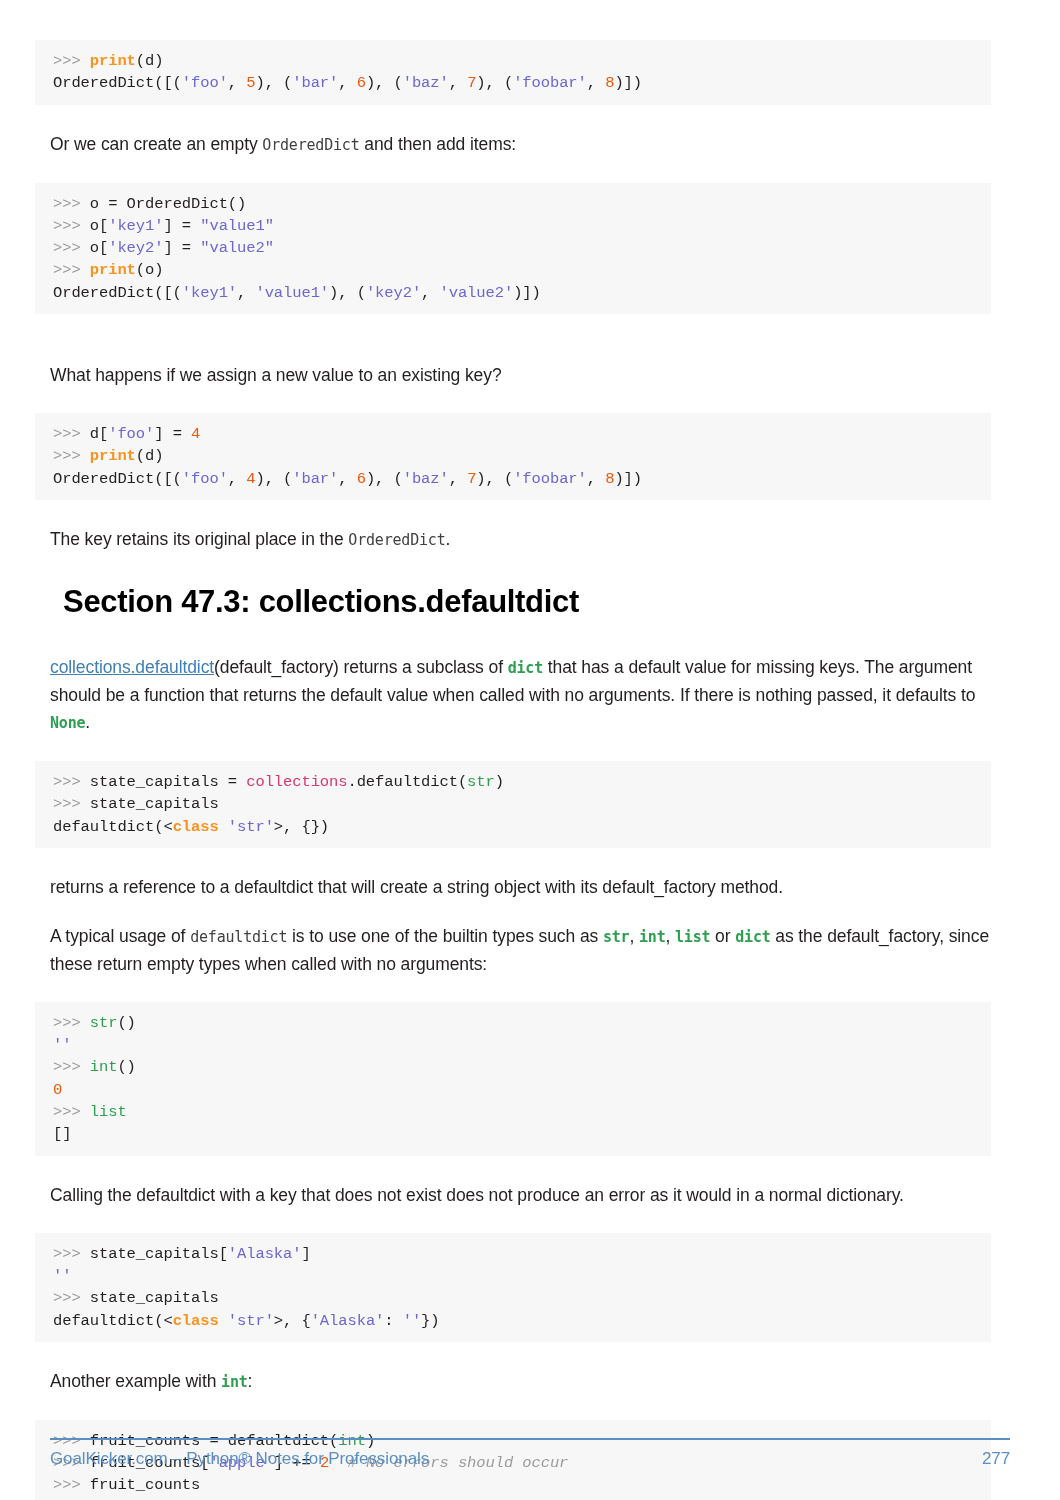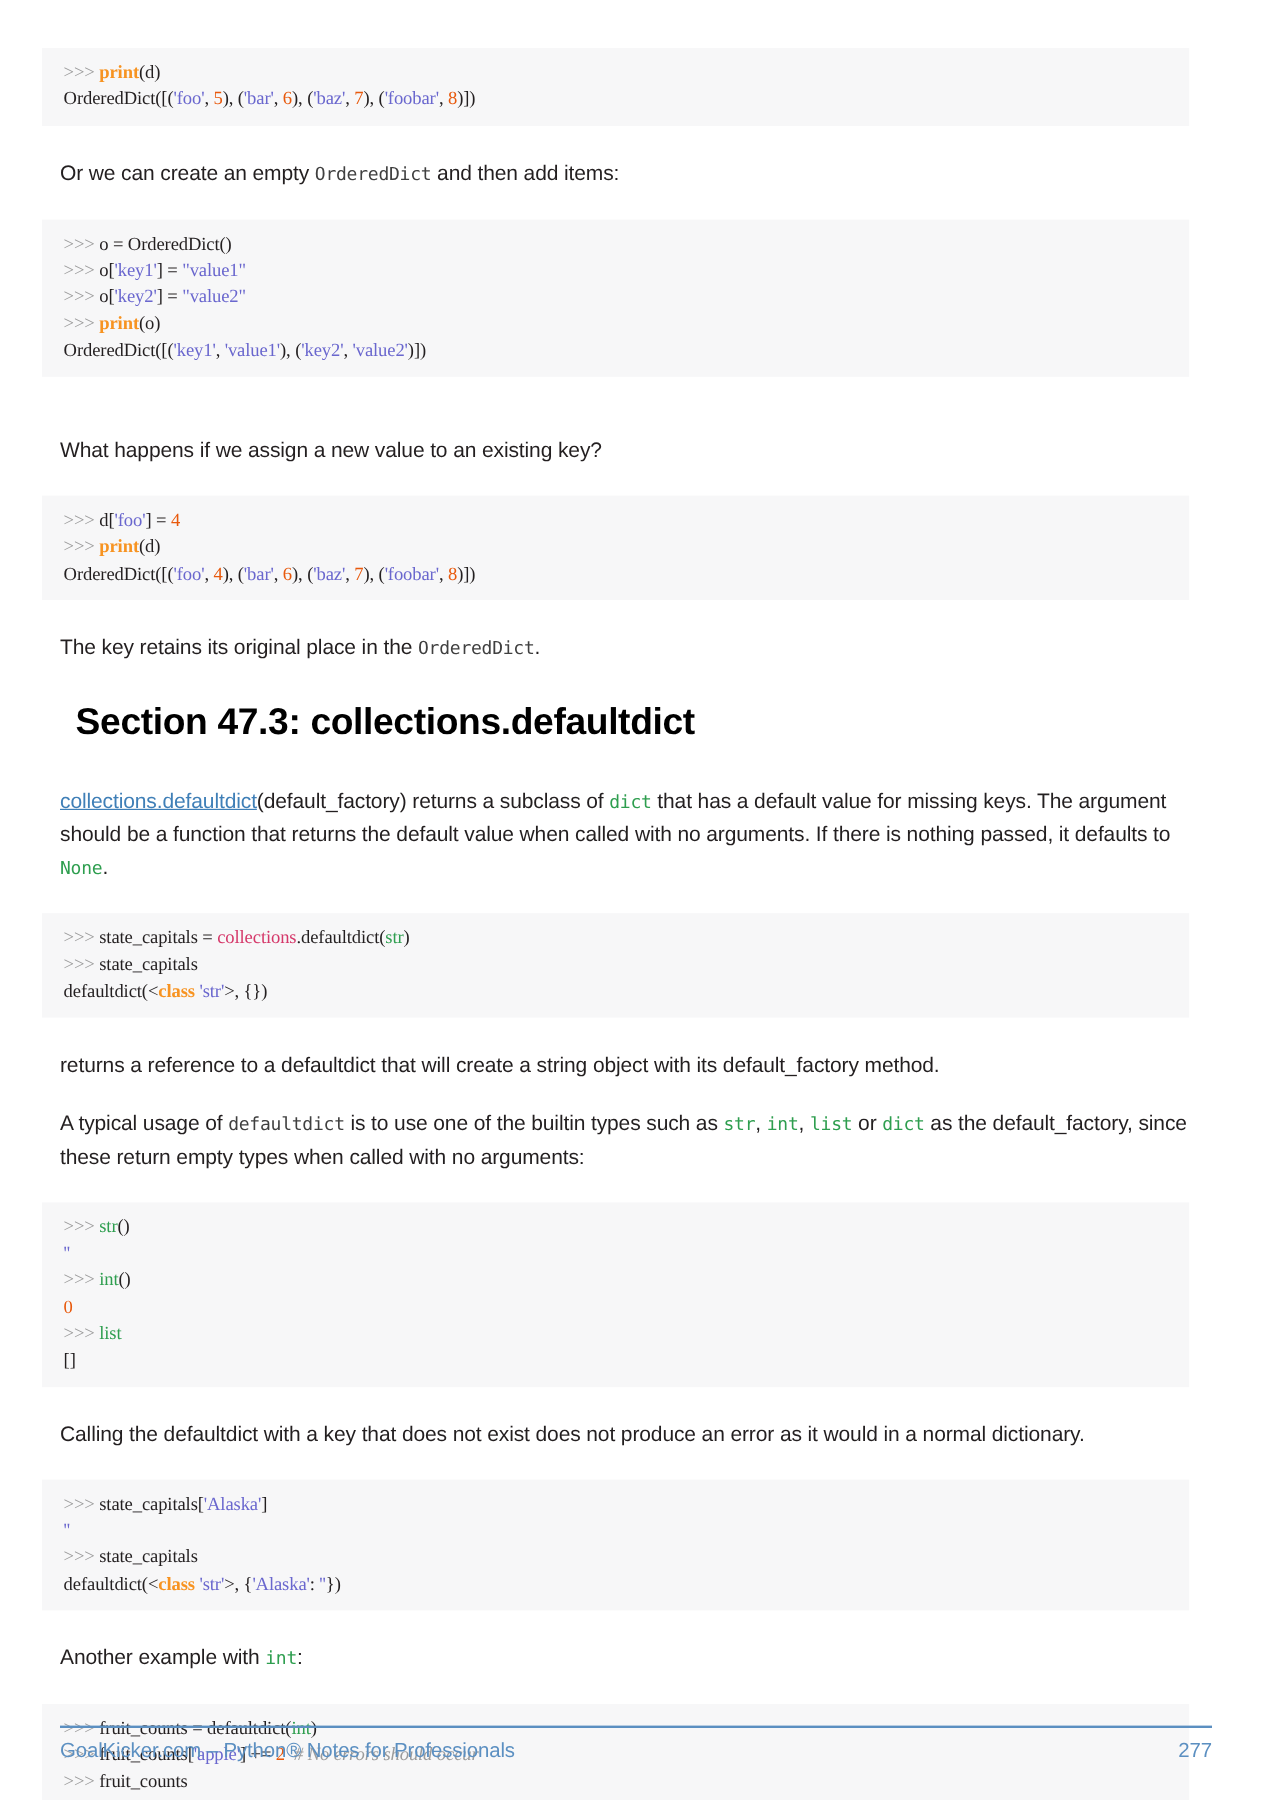--- a/index.html
+++ b/index.html
@@ -38,41 +38,41 @@
     letter-spacing: -0.1px;
   }
 
   
   code.inline {
     font-family: "DejaVu Sans Mono", "Liberation Mono", monospace;
     font-size: 15px;
     color: #404040;
     letter-spacing: -0.2px;
   }
-  code.inline.green { color: #2e9e4f; }
+  code.inline.green { color: #2e9e4f; font-weight: bold; }
 
   a.doclink {
     color: #3f7fb7;
     text-decoration: underline;
   }
 
   
   h2.section-heading {
     font-size: 31px;
     font-weight: bold;
     color: #000000;
     margin: 13px;
     letter-spacing: -0.3px;
     line-height: 38px;
   }
 
   
   pre.codeblock {
     background: #f7f7f8;
-    font-family: Liberation Serif, serif;
+    font-family: Liberation Mono, monospace;
     font-size: 15.5px;
     line-height: 22.3px;
     color: #231f20;
     margin: 0;
     padding: 10px 0 10px 18px;
     width: 956px;
     box-sizing: border-box;
     margin-left: -15px;
     white-space: pre;
     letter-spacing: -0.1px;

